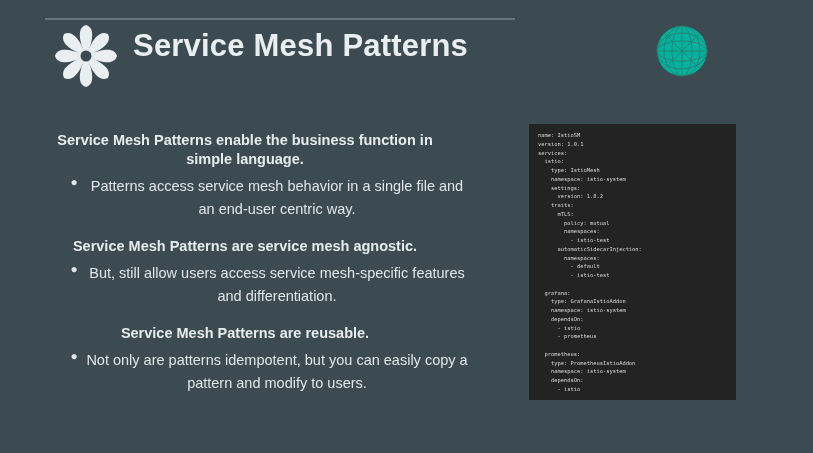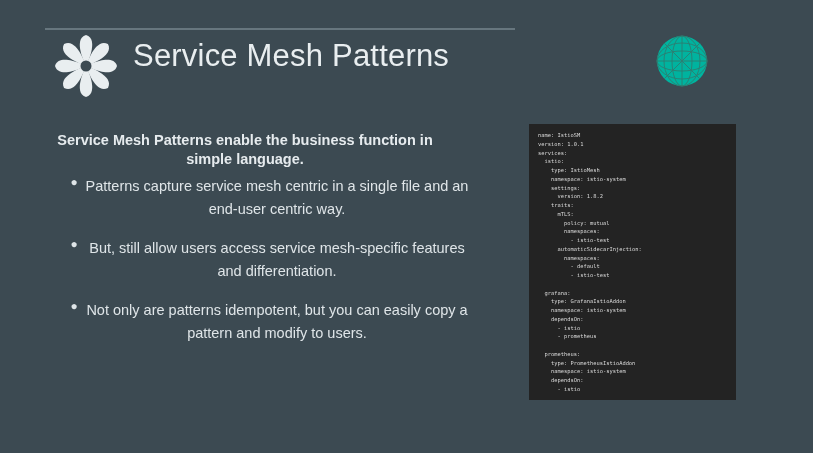--- a/index.html
+++ b/index.html
@@ -14,23 +14,24 @@
     position: relative;
     width: 813px;
     height: 453px;
     background: #3c4a52;
     overflow: hidden;
   }
   
   .header {
     position: absolute;
     left: 0;
-    top: 14px;
+    top: 4px;
     width: 735px;
     height: 97px;
+    font-weight: bold;
   }
   .header-rule {
     position: absolute;
     left: 45px;
     top: 14px;
     width: 470px;
     height: 2px;
     background: #8a9aa3;
     opacity: 0.55;
   }
@@ -166,32 +167,34 @@
       </svg>
     </div>
   </div>
 
   <div class="content">
 
     <div class="block">
       <div class="block-heading">Service Mesh Patterns enable the business function in simple language.</div>
       <div class="bullet-row">
         <span class="bullet-dot">●</span>
-        <span class="bullet-text">Patterns capture service mesh centric in a single file and an end-user centric way.</span>
+        <span class="bullet-text">Patterns access service mesh behavior in a single file and an end-user centric way.</span>
       </div>
     </div>
 
     <div class="block">
+      <div class="block-heading">Service Mesh Patterns are service mesh agnostic.</div>
       <div class="bullet-row">
         <span class="bullet-dot">●</span>
         <span class="bullet-text">But, still allow users access service mesh-specific features and differentiation.</span>
       </div>
     </div>
 
     <div class="block">
+      <div class="block-heading">Service Mesh Patterns are reusable.</div>
       <div class="bullet-row">
         <span class="bullet-dot">●</span>
         <span class="bullet-text">Not only are patterns idempotent, but you can easily copy a pattern and modify to users.</span>
       </div>
     </div>
 
   </div>
 
   <div class="code-panel">
     <pre>name: IstioSM

